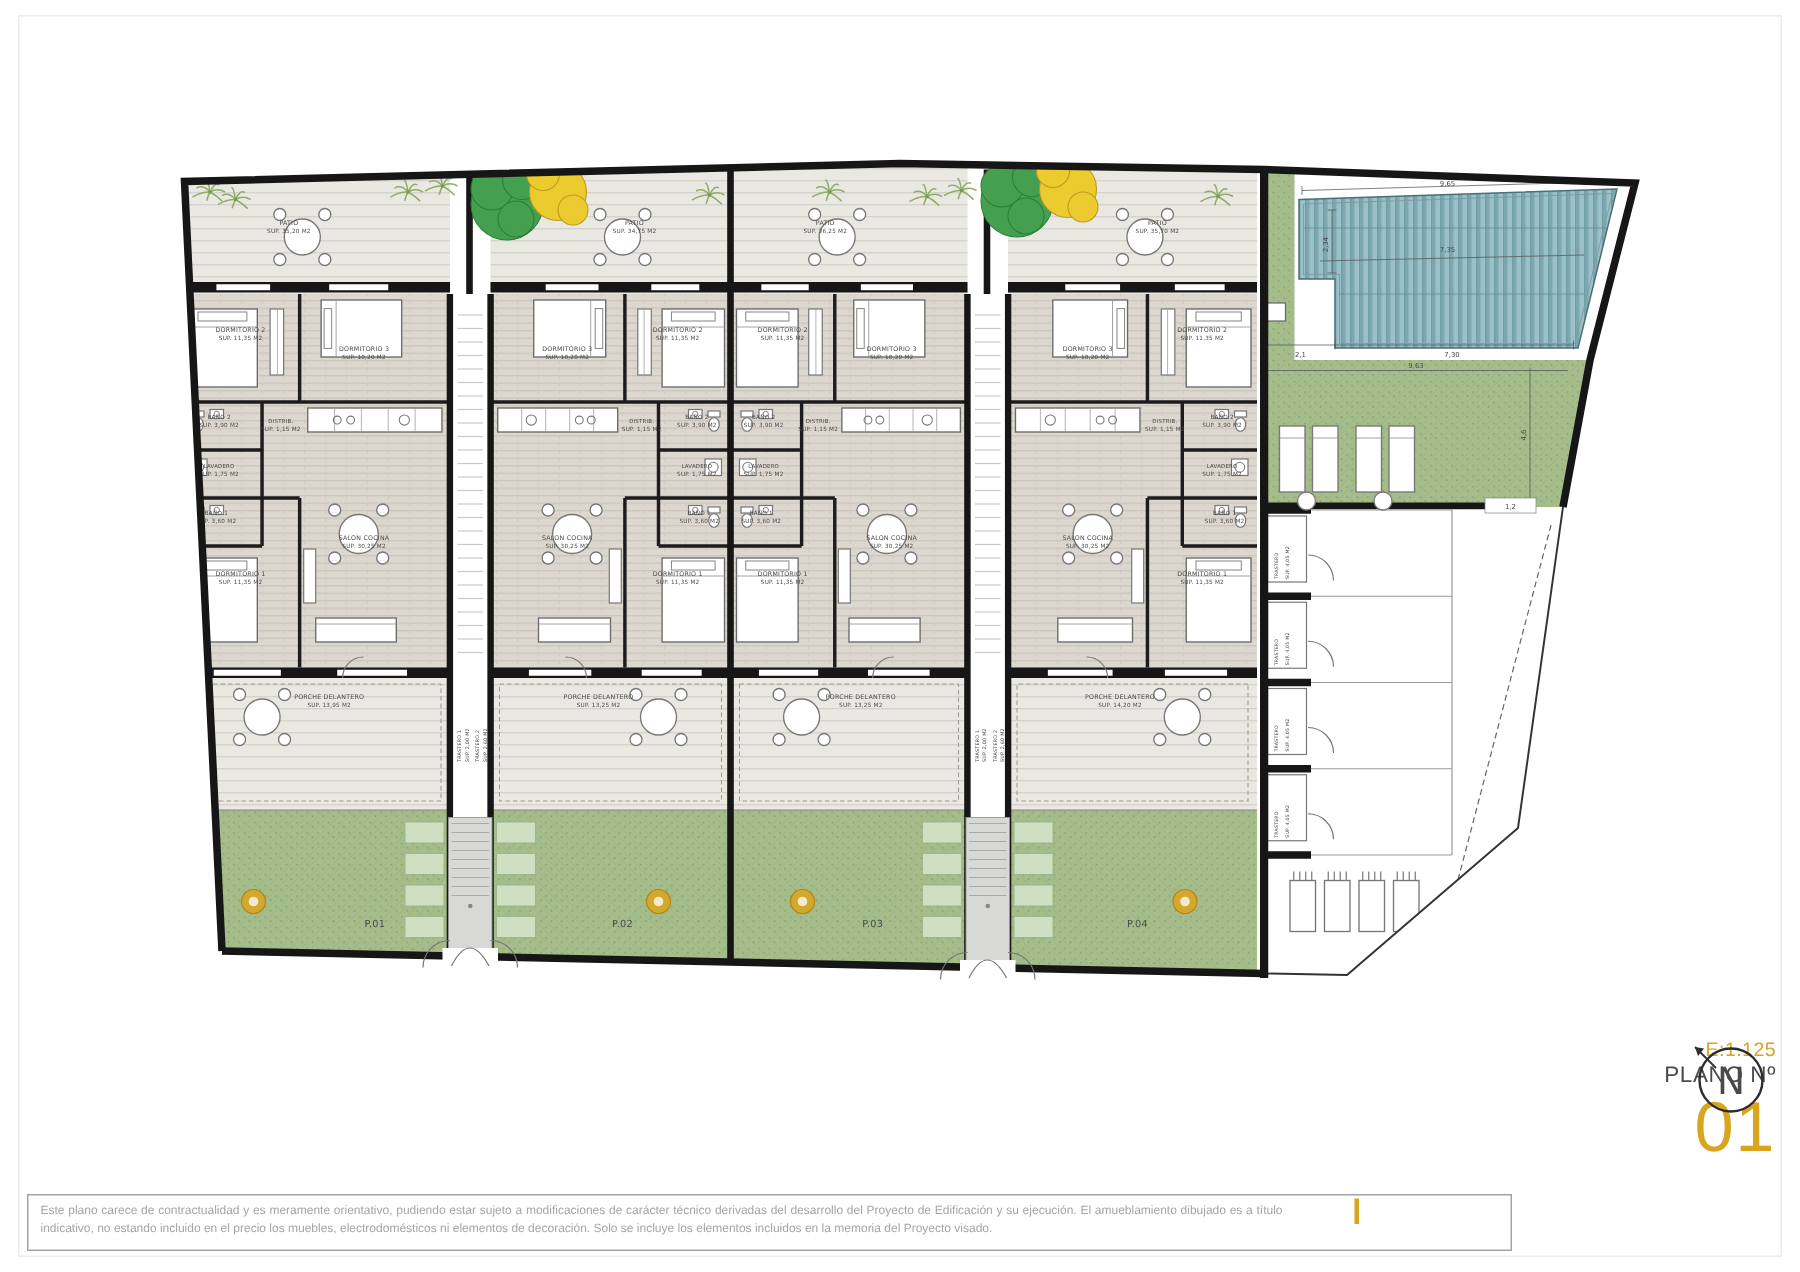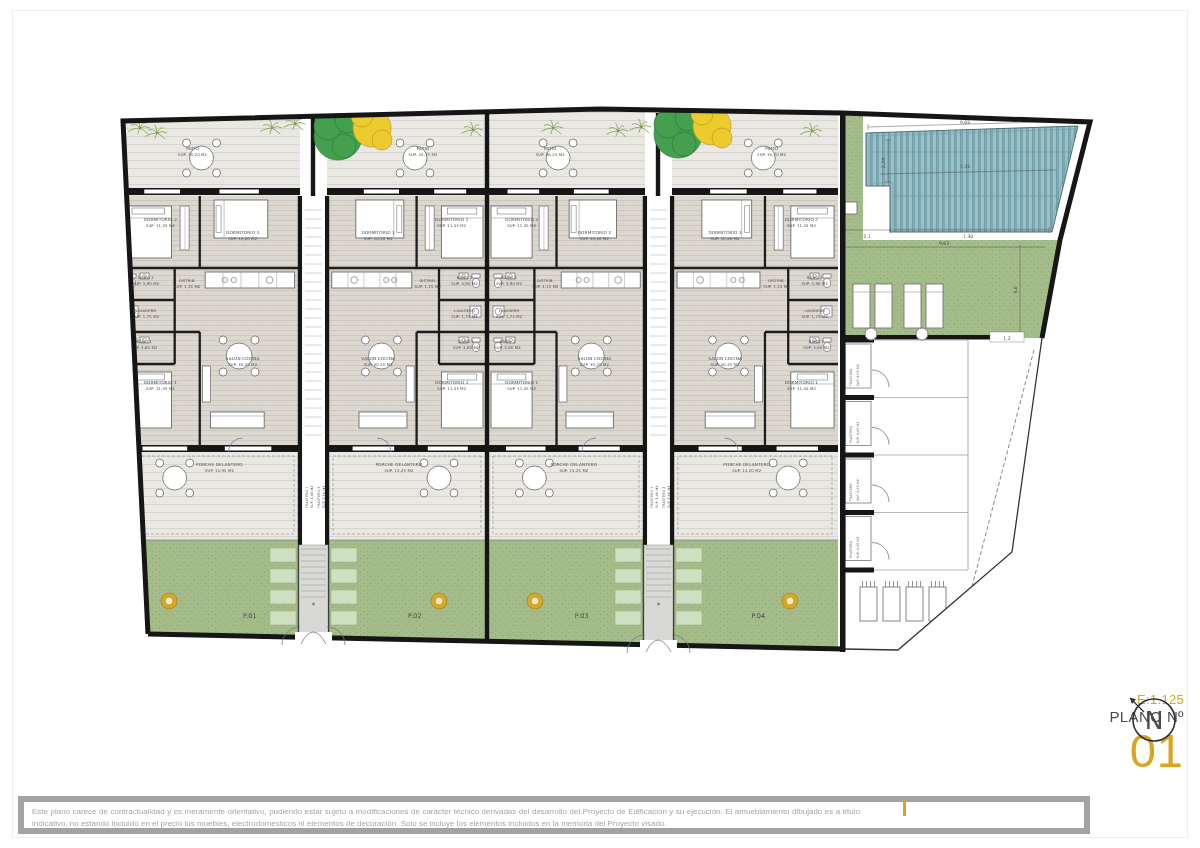--- a/index.html
+++ b/index.html
@@ -2,22 +2,22 @@
 <html><head>
 <meta charset="utf-8">
 <style>
   html,body{margin:0;padding:0;background:#fff;}
   body{width:1200px;height:848px;position:relative;overflow:hidden;
        font-family:"Liberation Sans","DejaVu Sans",sans-serif;}
   .sheet-border{position:absolute;left:12px;top:10px;width:1174px;height:826px;
        border:1px solid #ededed;pointer-events:none;}
   svg{position:absolute;left:0;top:0;}
   svg text{font-family:"DejaVu Sans",sans-serif;fill:#4a4a4a;}
-  .disclaimer-box{position:absolute;left:18px;top:796px;width:1072px;height:38px;
-       border:6px solid #a3a3a3;box-sizing:border-box;}
+  .disclaimer-box{position:absolute;left:18px;top:796px;width:990px;height:38px;
+       border:1px solid #a3a3a3;box-sizing:border-box;}
   .disclaimer-box p{margin:4px 0 0 8px;width:828px;font-size:8px;line-height:1.5;
        color:#a5a5a5;text-align:justify;}
   .gold-tick{position:absolute;left:903px;top:799px;width:3px;height:17px;background:#D9A521;}
   .titleblock{position:absolute;right:16px;top:690px;width:120px;text-align:right;}
   .north{width:56px;height:56px;margin-left:60px;}
   .scale-label{color:#D9A521;font-size:13px;margin-top:2px;letter-spacing:.3px;}
   .plano-label{color:#4b4b4b;font-size:15px;margin-top:1px;letter-spacing:.4px;}
   .plano-number{color:#D9A521;font-size:47px;line-height:1;margin-top:2px;letter-spacing:1px;text-align:right;}
 </style>
 </head>

